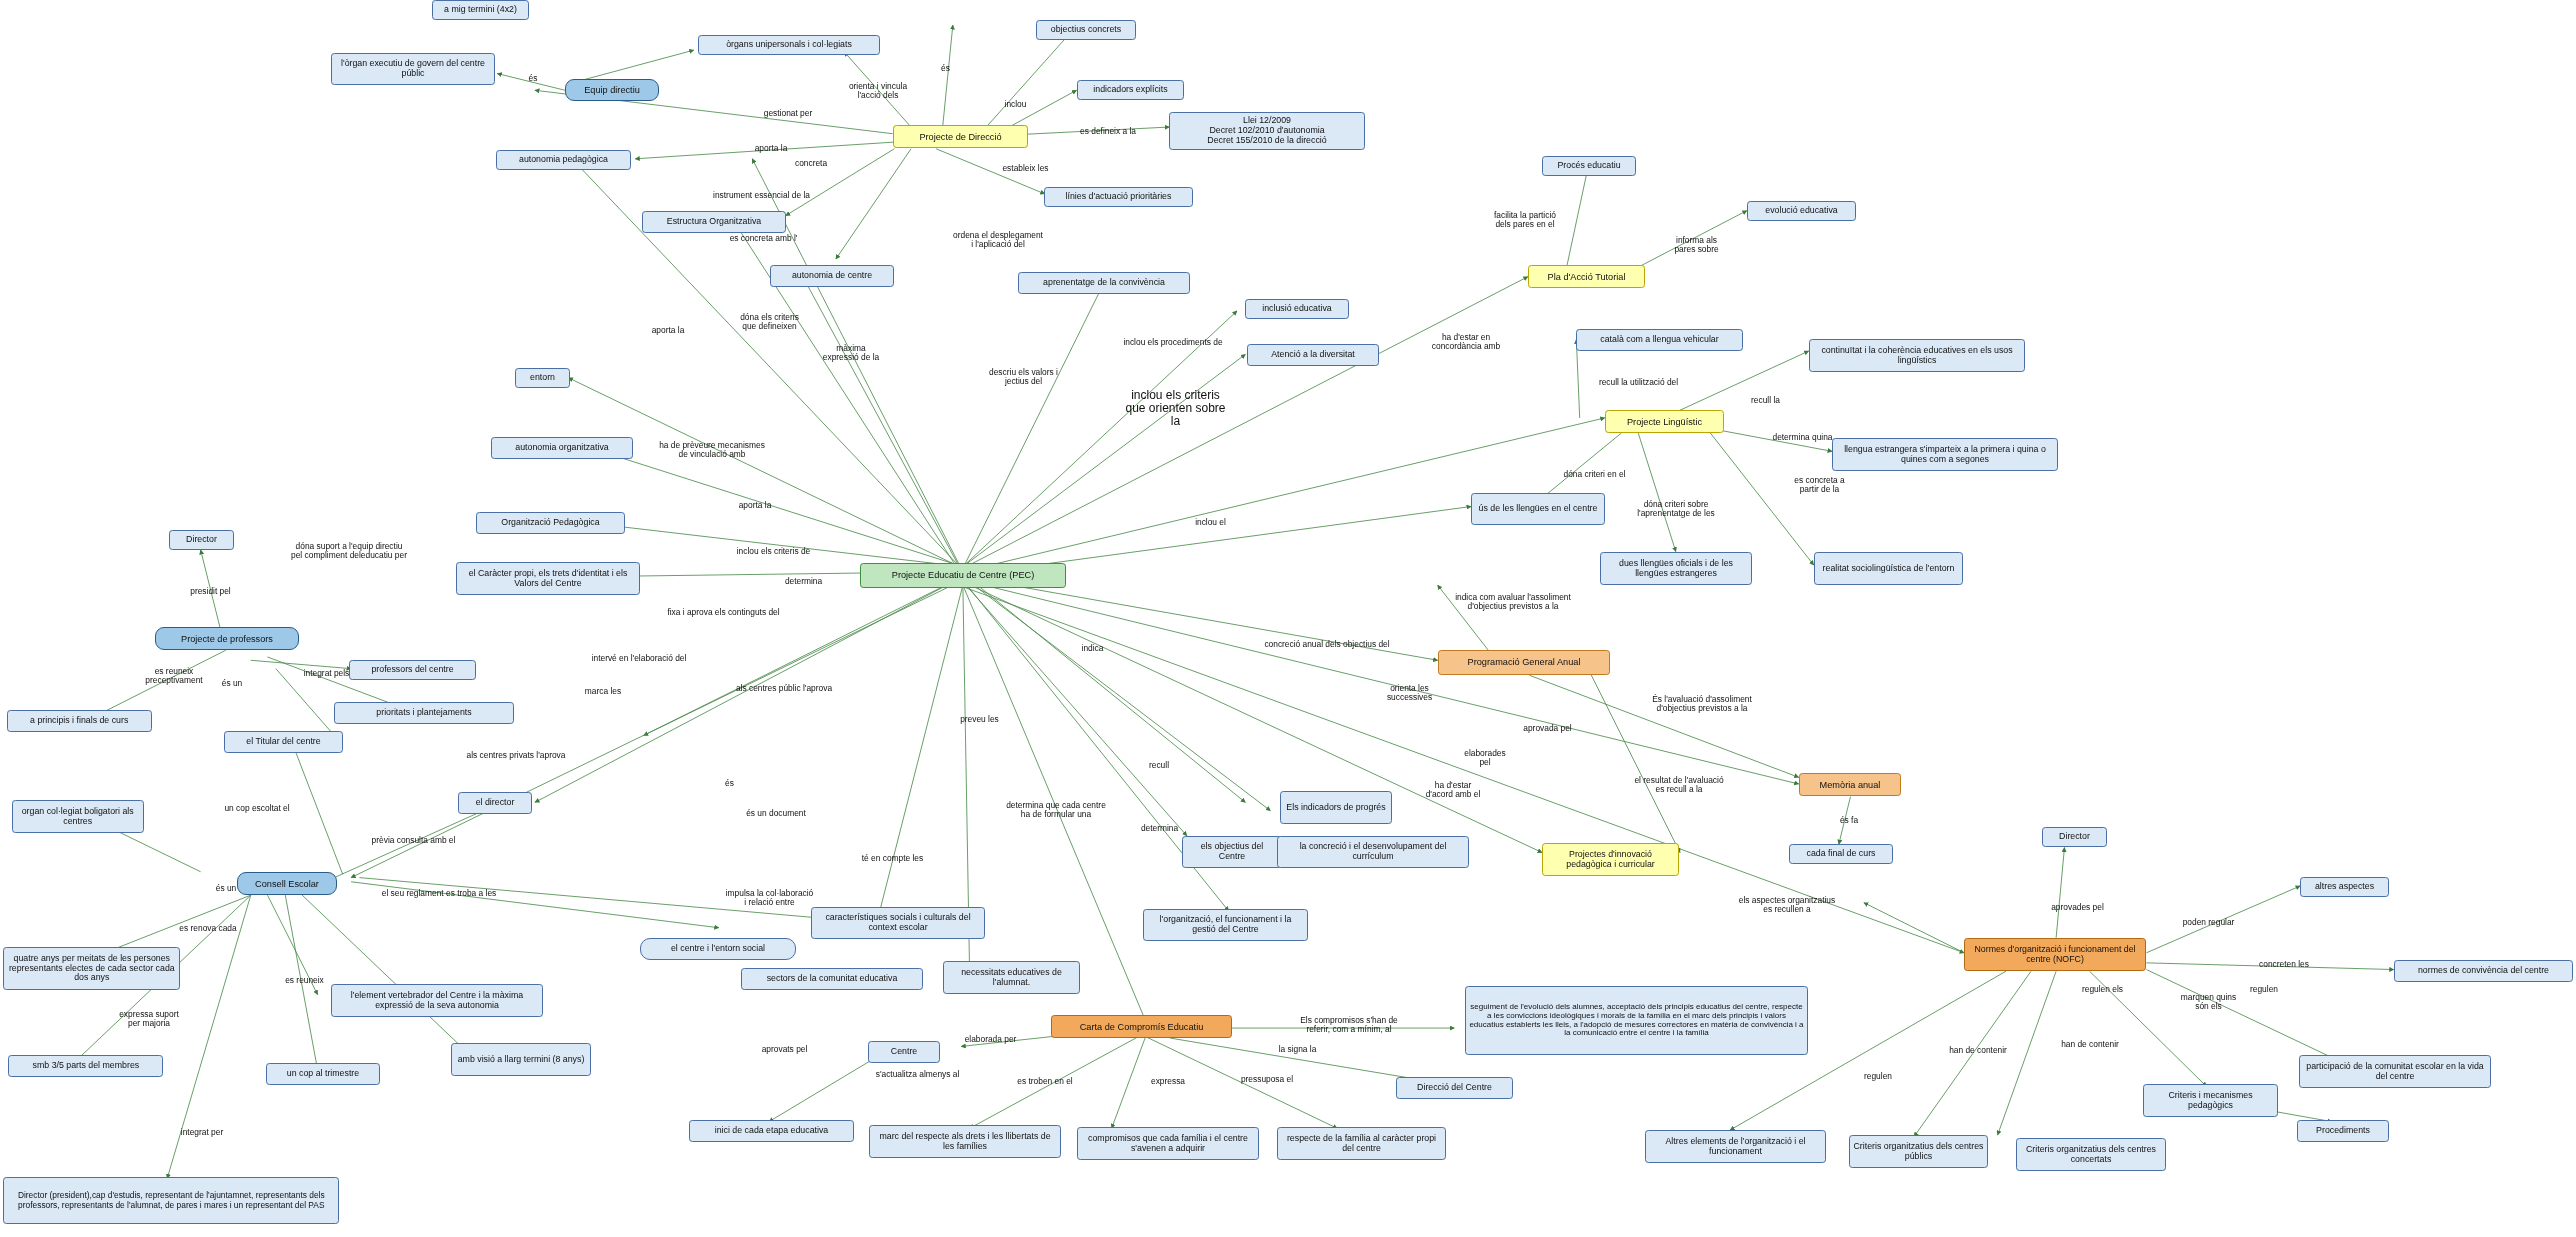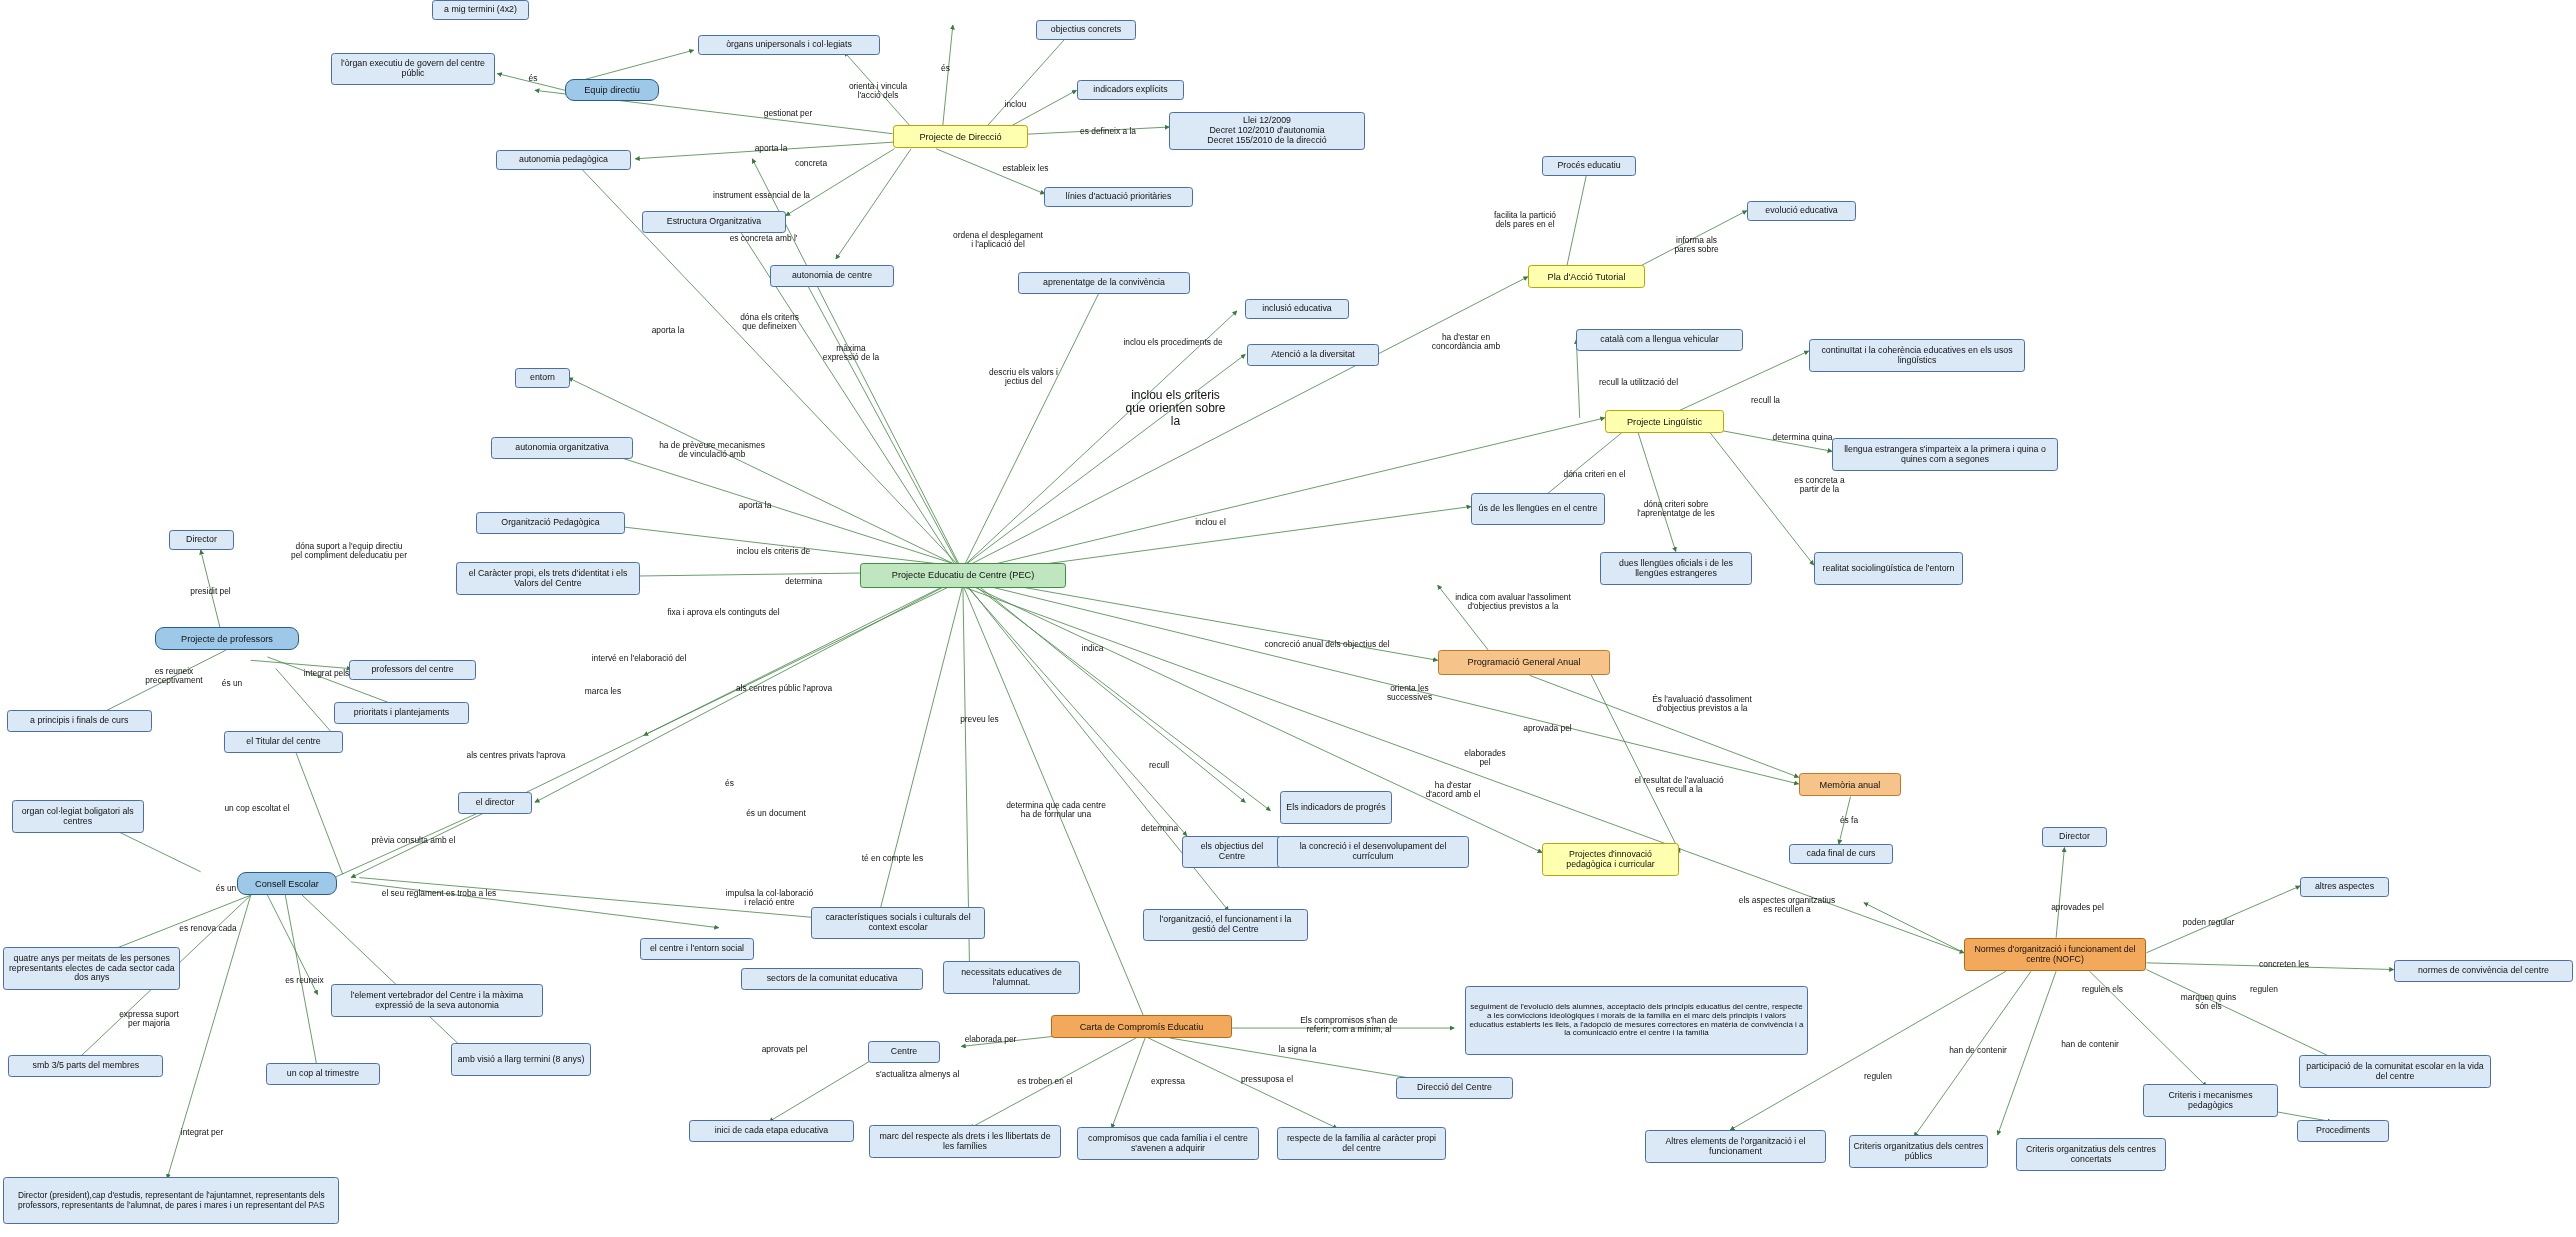--- a/index.html
+++ b/index.html
@@ -301,21 +301,21 @@
       </div>
       <div class="node n-blue" style="left: 349px; top: 660px; width: 127px; min-height: 20px; font-size: 8.8px;">
         <span>professors del centre</span>
       </div>
       <div class="node n-orange" style="left: 1438px; top: 650px; width: 172px; min-height: 25px; font-size: 9.2px;">
         <span>Programació General Anual</span>
       </div>
       <div class="node n-blue" style="left: 6.7px; top: 710px; width: 145px; min-height: 22px; font-size: 8.8px;">
         <span>a principis i finals de curs</span>
       </div>
-      <div class="node n-blue" style="left: 334px; top: 702px; width: 135px; min-height: 22px; font-size: 8.8px;">
+      <div class="node n-blue" style="left: 334px; top: 702px; width: 180px; min-height: 22px; font-size: 8.8px;">
         <span>prioritats i plantejaments</span>
       </div>
       <div class="node n-blue" style="left: 224px; top: 731px; width: 119px; min-height: 22px; font-size: 8.8px;">
         <span>el Titular del centre</span>
       </div>
       <div class="node n-orange" style="left: 1799px; top: 773px; width: 102px; min-height: 23.4px; font-size: 9.2px;">
         <span>Memòria anual</span>
       </div>
       <div class="node n-blue" style="left: 1280px; top: 791px; width: 112px; min-height: 33px; font-size: 8.8px;">
         <span>Els indicadors de progrés</span>
@@ -346,21 +346,21 @@
       </div>
       <div class="node n-blue" style="left: 2300px; top: 877px; width: 89px; min-height: 20px; font-size: 8.8px;">
         <span>altres aspectes</span>
       </div>
       <div class="node n-blue" style="left: 1143px; top: 909px; width: 165px; min-height: 32px; font-size: 8.8px;">
         <span>l'organització, el funcionament i la gestió del Centre</span>
       </div>
       <div class="node n-blue" style="left: 811px; top: 907px; width: 174px; min-height: 32px; font-size: 8.8px;">
         <span>característiques socials i culturals del context escolar</span>
       </div>
-      <div class="node n-blue" style="left: 640px; top: 938px; width: 114px; min-height: 22px; font-size: 8.8px;">
+      <div class="node n-blue" style="left: 640px; top: 938px; width: 156px; min-height: 22px; font-size: 8.8px; border-radius: 10px;">
         <span>el centre i l'entorn social</span>
       </div>
       <div class="node n-orange2" style="left: 1964px; top: 938px; width: 182px; min-height: 33px; font-size: 8.8px;">
         <span>Normes d'organització i funcionament del centre (NOFC)</span>
       </div>
       <div class="node n-blue" style="left: 2394px; top: 960px; width: 179px; min-height: 22px; font-size: 8.8px;">
         <span>normes de convivència del centre</span>
       </div>
       <div class="node n-blue" style="left: 3.3px; top: 947px; width: 177px; min-height: 43px; font-size: 8.8px;">
         <span>quatre anys per meitats de les persones representants electes de cada sector cada dos anys</span>

